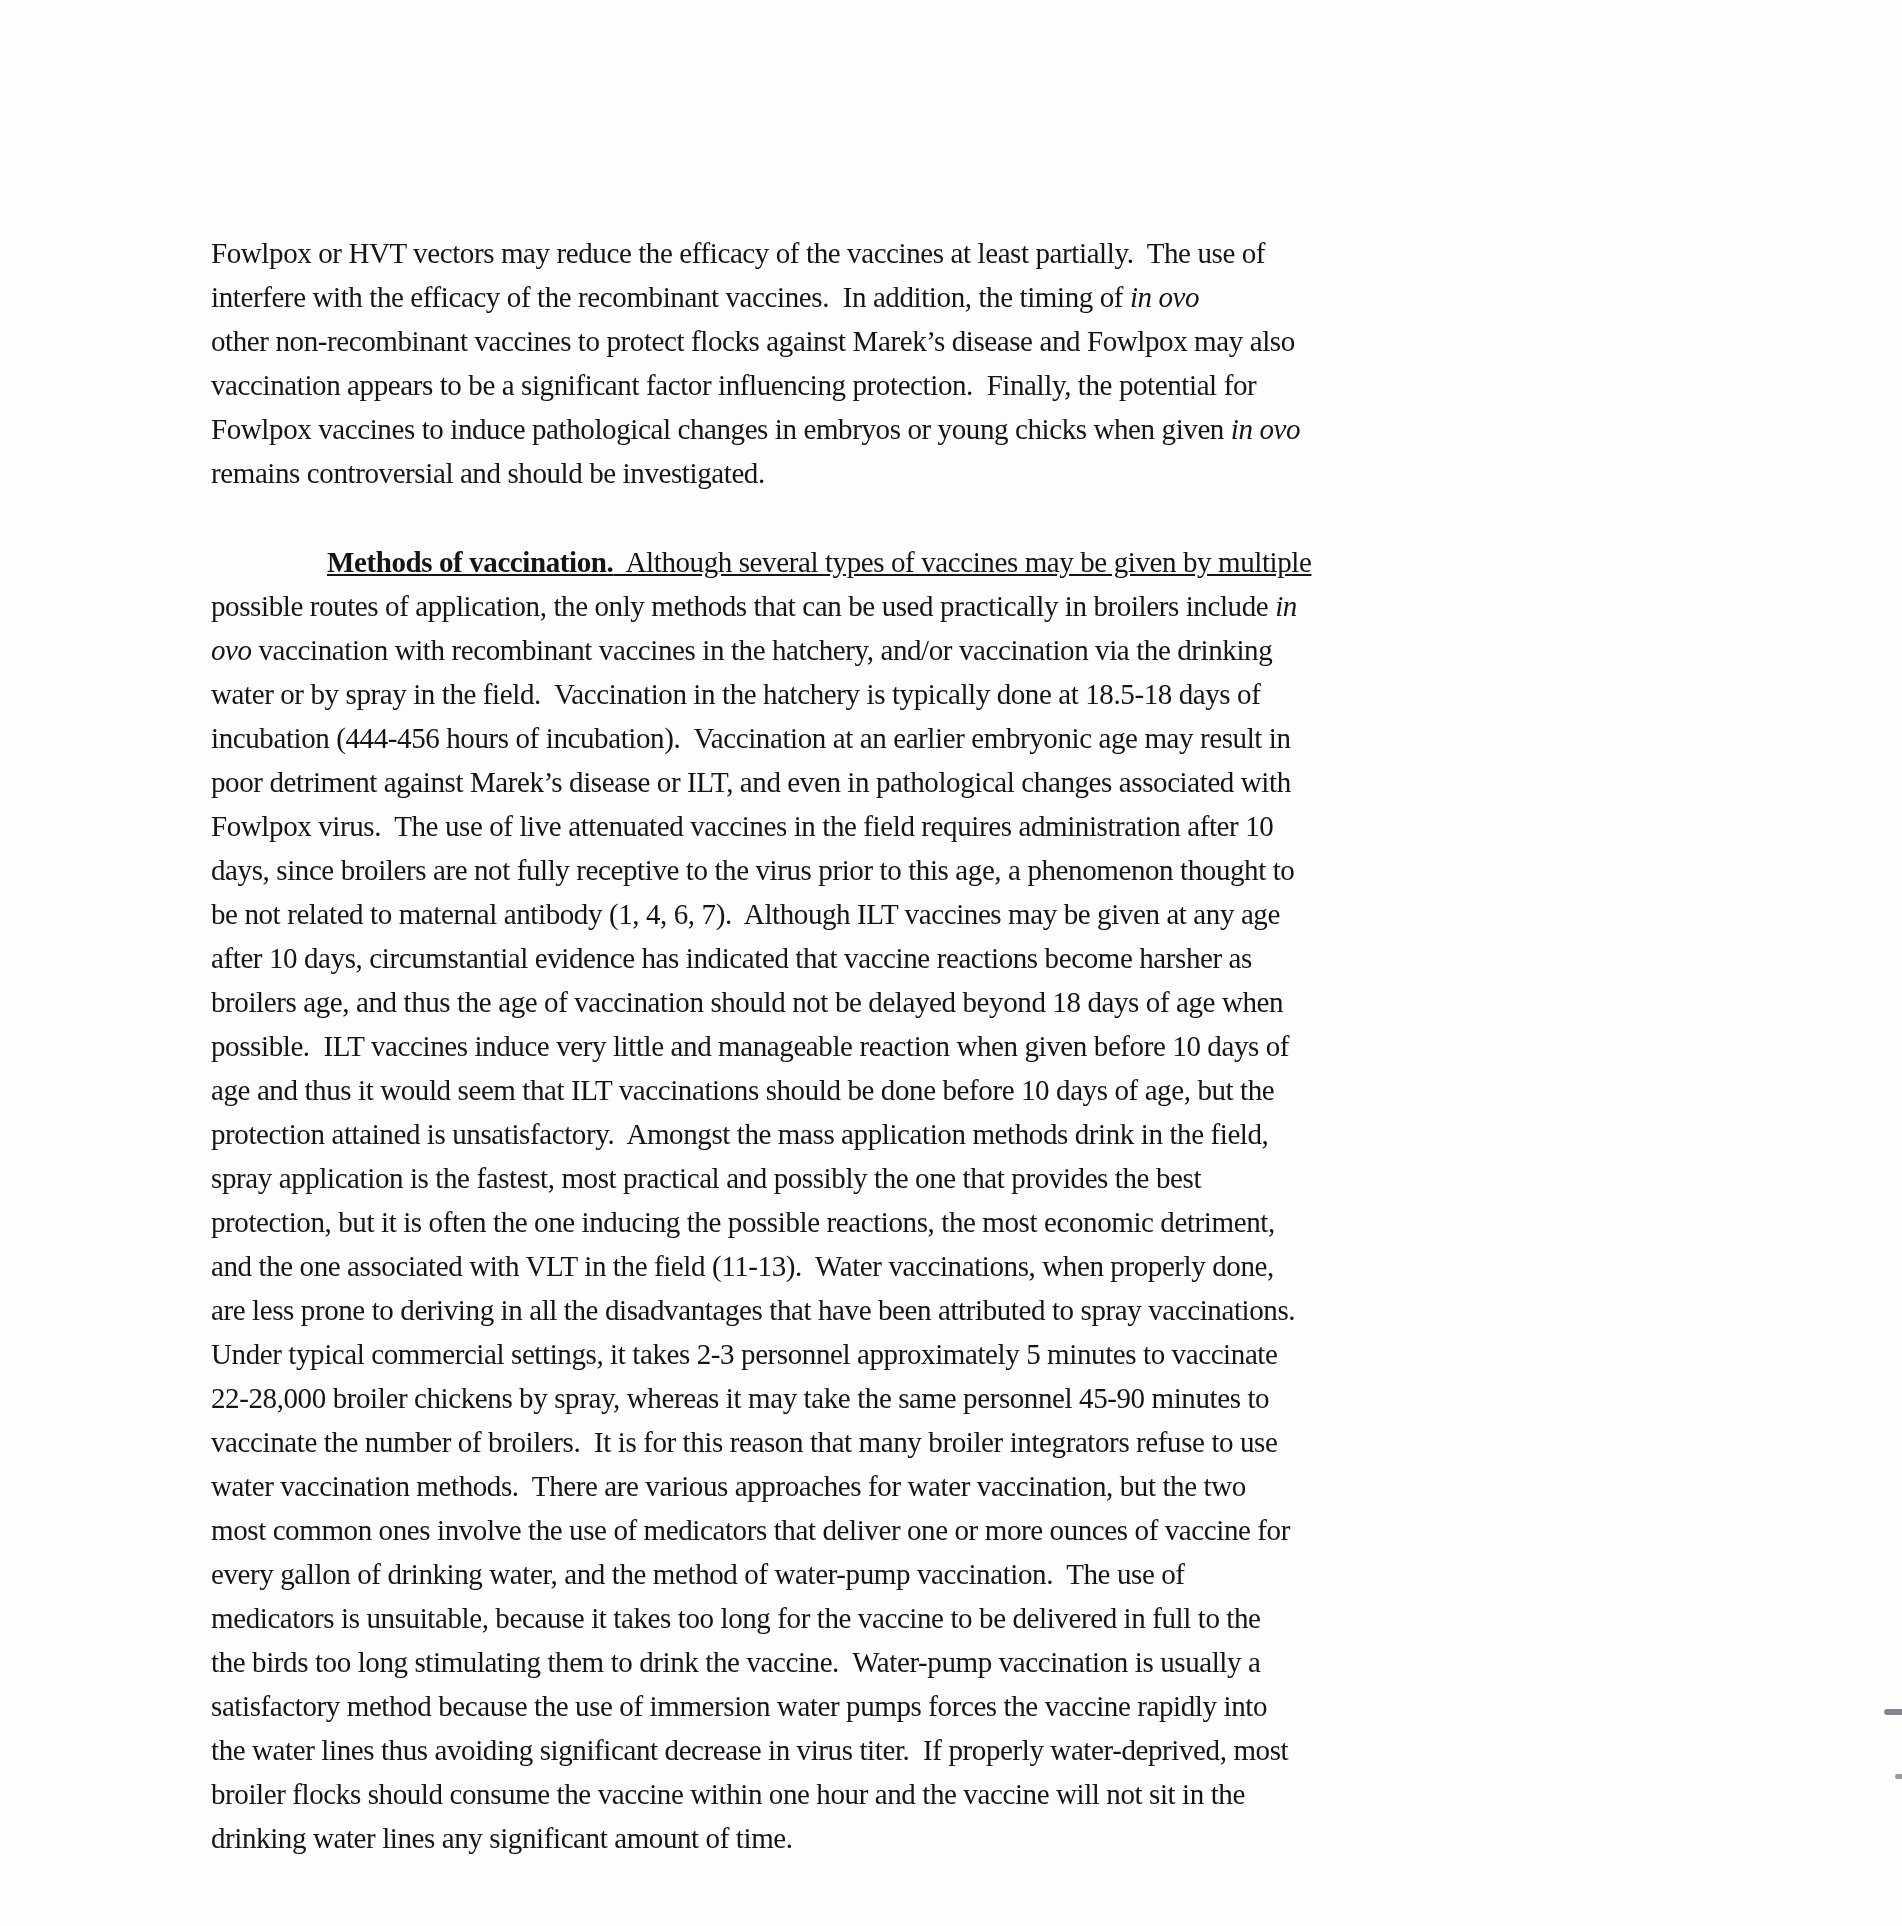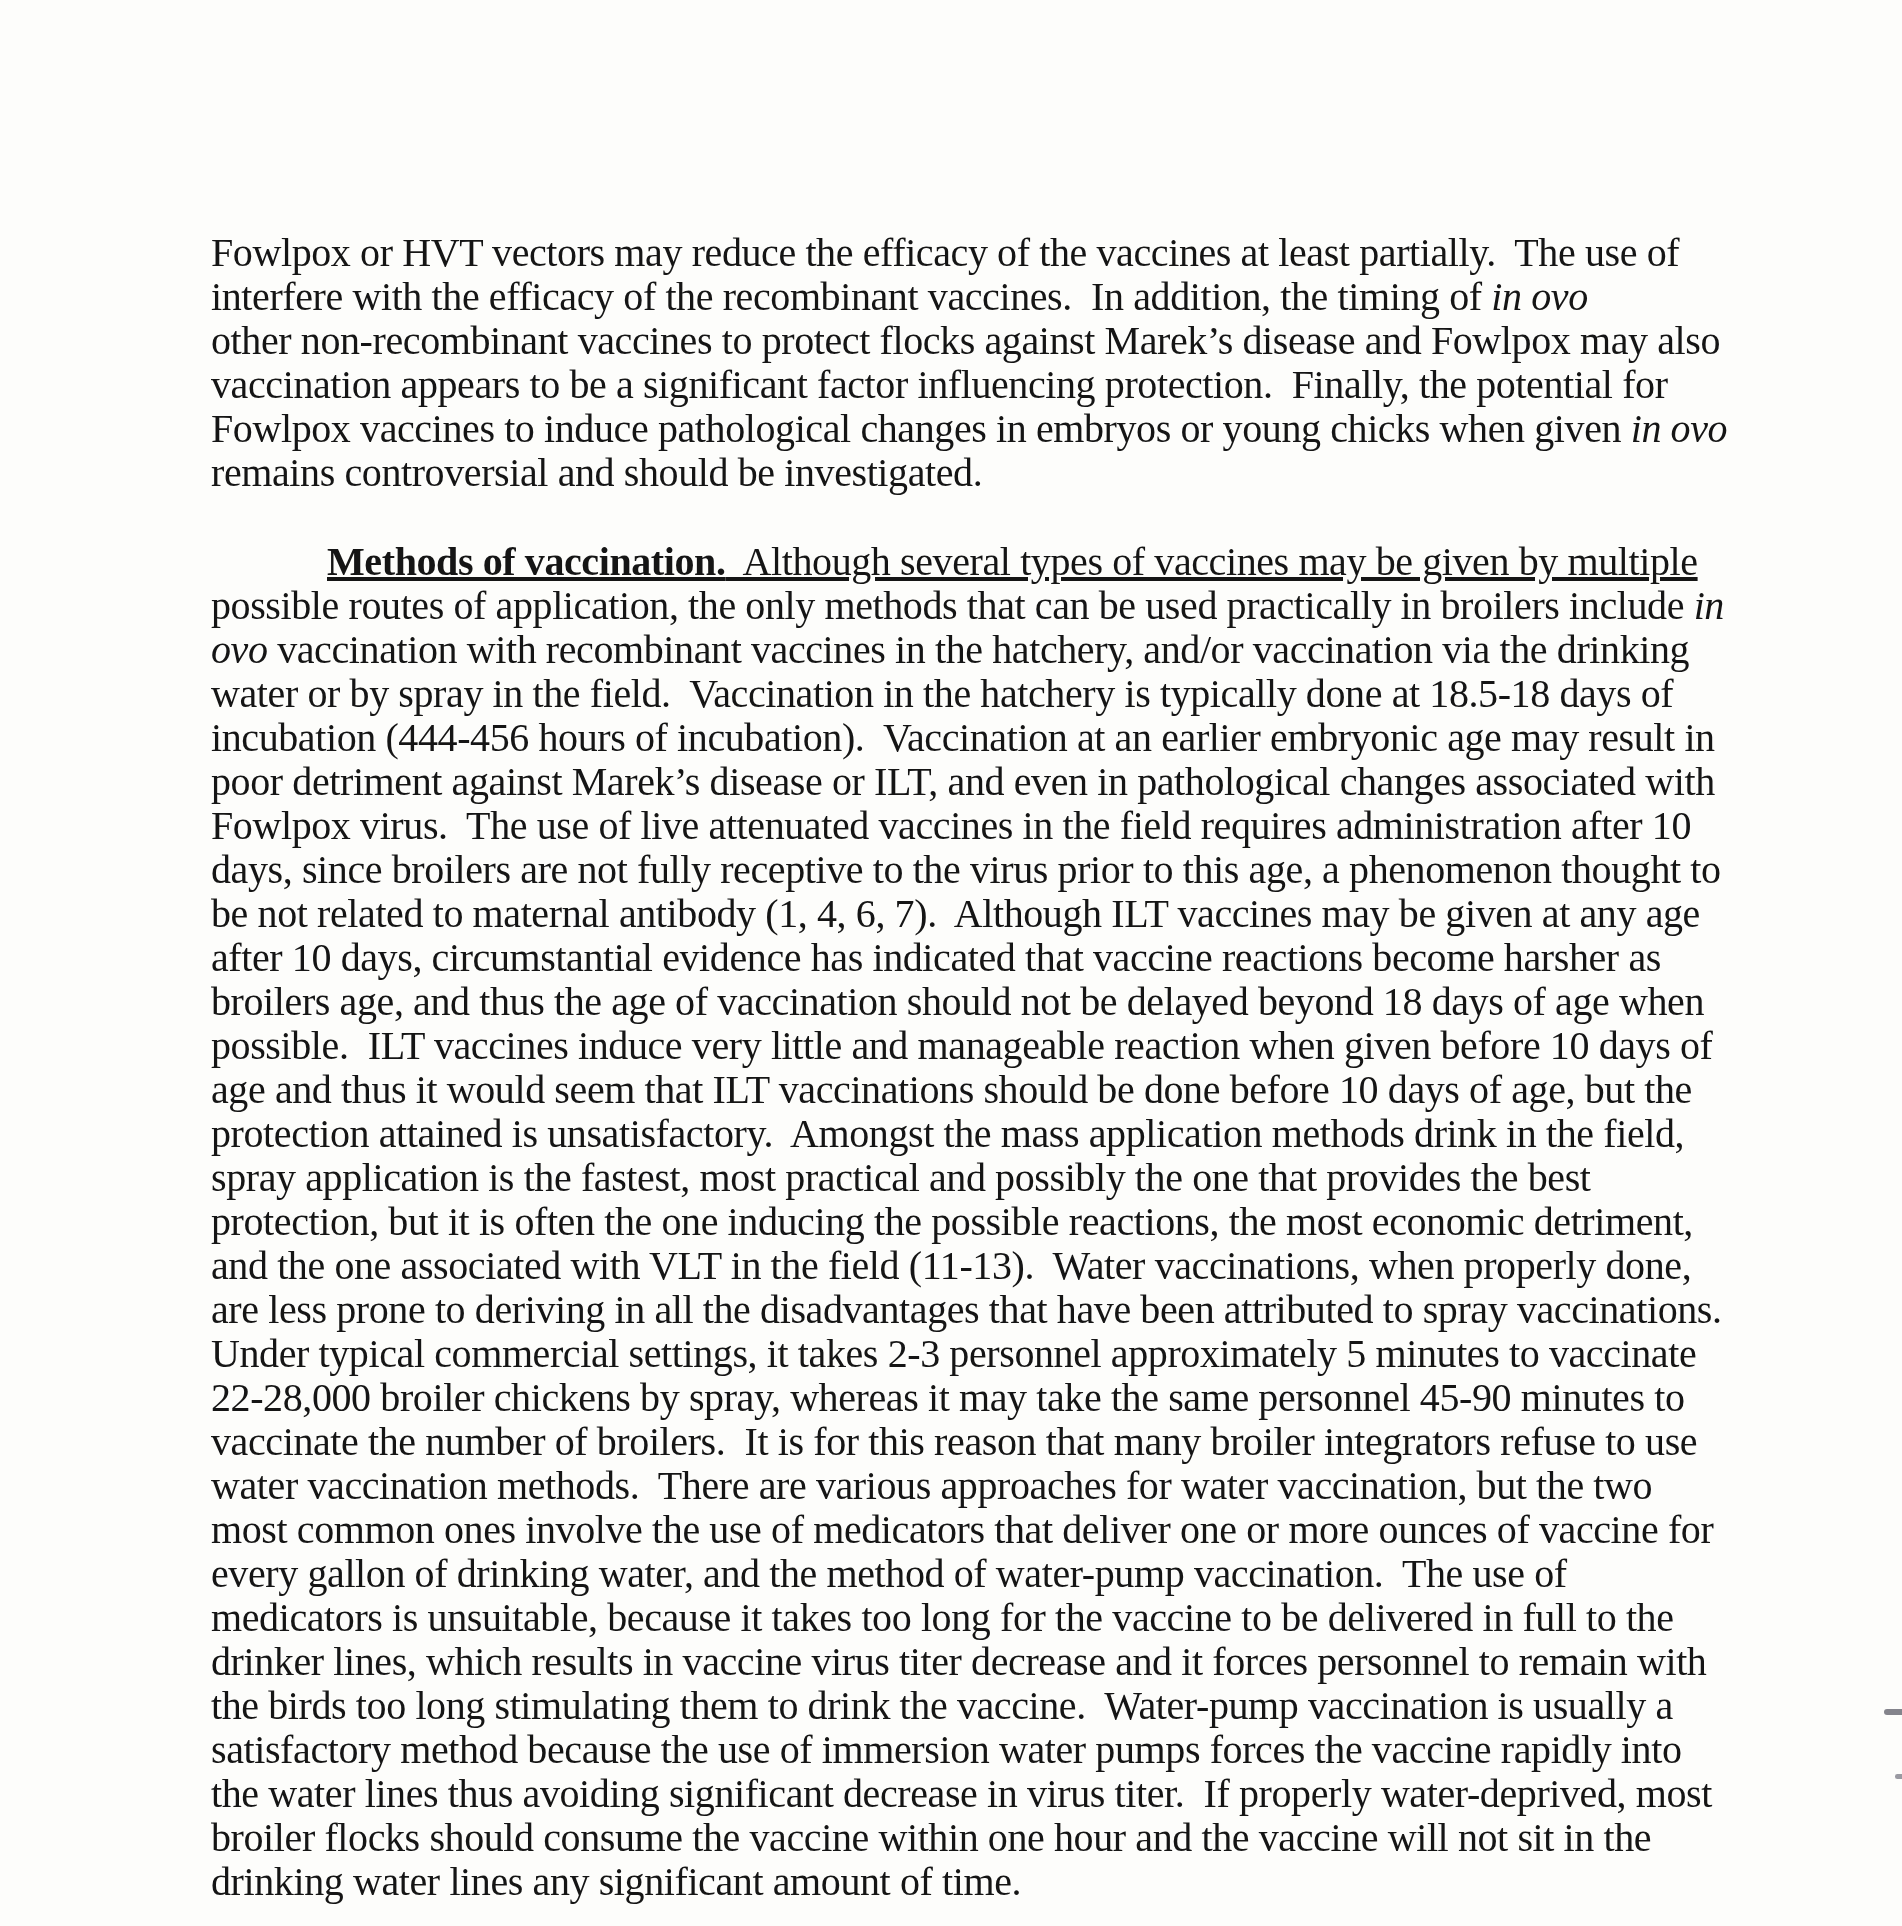--- a/index.html
+++ b/index.html
@@ -11,21 +11,21 @@
     background: #fdfdfb;
     overflow: hidden;
     font-family: "Liberation Serif", "DejaVu Serif", serif;
     color: #151515;
   }
   .text-block {
     position: absolute;
     left: 211px;
     top: 231px;
     width: 1514px;
-    font-size: 40px;
+    font-size: 29px;
     letter-spacing: -0.4px;
   }
   .para { margin: 0; }
   .para + .para { margin-top: 45px; }
   .line {
     white-space: pre;
     height: 44px;
     line-height: 44px;
   }
   .para.indent .line:first-child { padding-left: 116px; text-decoration: underline; }
@@ -77,21 +77,20 @@
         <div class="line"><span>protection, but it is often the one inducing the possible reactions, the most economic detriment,</span></div>
         <div class="line"><span>and the one associated with VLT in the field (11-13).  Water vaccinations, when properly done,</span></div>
         <div class="line"><span>are less prone to deriving in all the disadvantages that have been attributed to spray vaccinations.</span></div>
         <div class="line"><span>Under typical commercial settings, it takes 2-3 personnel approximately 5 minutes to vaccinate</span></div>
         <div class="line"><span>22-28,000 broiler chickens by spray, whereas it may take the same personnel 45-90 minutes to</span></div>
         <div class="line"><span>vaccinate the number of broilers.  It is for this reason that many broiler integrators refuse to use</span></div>
         <div class="line"><span>water vaccination methods.  There are various approaches for water vaccination, but the two</span></div>
         <div class="line"><span>most common ones involve the use of medicators that deliver one or more ounces of vaccine for</span></div>
         <div class="line"><span>every gallon of drinking water, and the method of water-pump vaccination.  The use of</span></div>
         <div class="line"><span>medicators is unsuitable, because it takes too long for the vaccine to be delivered in full to the</span></div>
-        <div class="line"><span>drinker lines, which results in vaccine virus titer decrease and it forces personnel to remain with</span></div>
         <div class="line"><span>the birds too long stimulating them to drink the vaccine.  Water-pump vaccination is usually a</span></div>
         <div class="line"><span>satisfactory method because the use of immersion water pumps forces the vaccine rapidly into</span></div>
         <div class="line"><span>the water lines thus avoiding significant decrease in virus titer.  If properly water-deprived, most</span></div>
         <div class="line"><span>broiler flocks should consume the vaccine within one hour and the vaccine will not sit in the</span></div>
         <div class="line"><span>drinking water lines any significant amount of time.</span></div>
       </div>
     </div>
 
   <div class="scan-artifact a1"></div>
   <div class="scan-artifact a2"></div>

